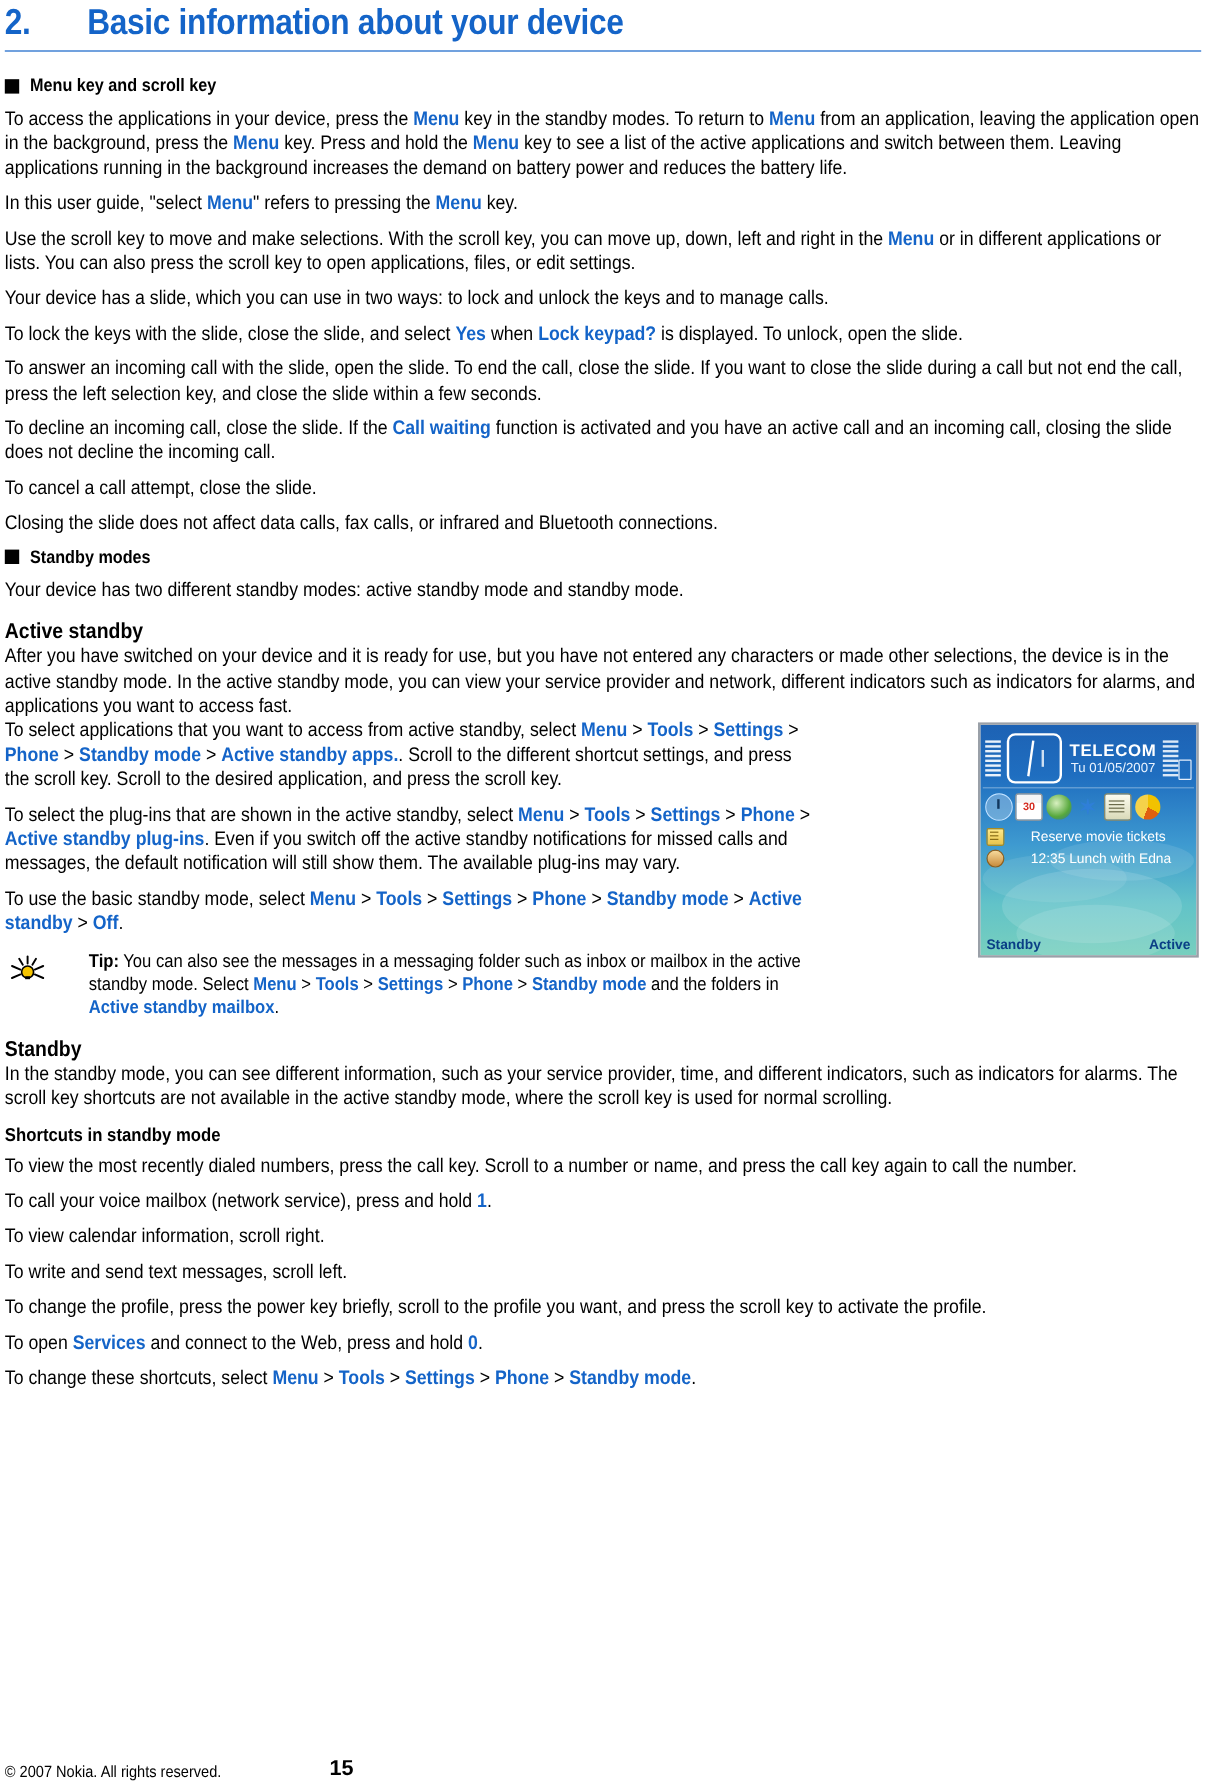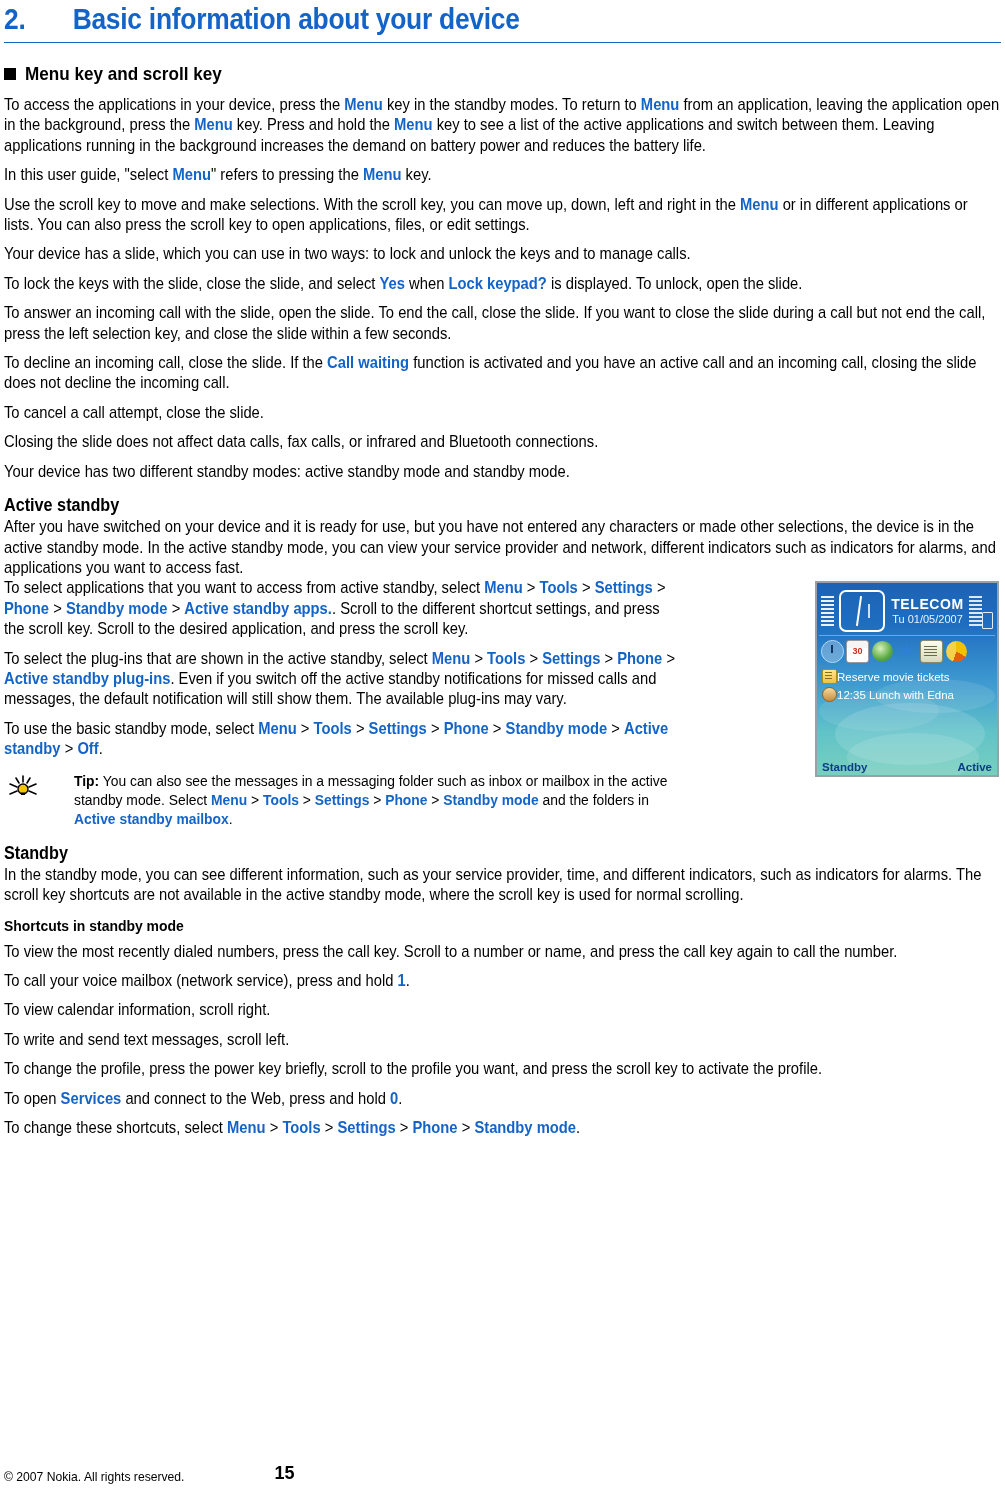--- a/index.html
+++ b/index.html
@@ -47,21 +47,21 @@
     border-top: 1.5px solid #1464c8;
     margin: 6px 0 20px 0;
     height: 0;
   }
 
   
   .section-head {
     display: flex;
     align-items: center;
     margin: 0 0 9px 0;
-    font-size: 19px;
+    font-size: 15px;
     font-weight: bold;
     color: #000;
   }
   .sq-bullet {
     display: inline-block;
     width: 12px;
     height: 12px;
     background: #000;
     margin-right: 9px;
     flex: 0 0 12px;
@@ -250,21 +250,21 @@
   .ic-notes:after {
     content:""; position:absolute; left:3px; top:5px; width:13px; height:1px;
     background:#6a6a4a; box-shadow:0 3px 0 #6a6a4a, 0 6px 0 #6a6a4a, 0 9px 0 #6a6a4a;
   }
   .ic-pie    { background: conic-gradient(#f2c200 0deg 120deg, #e06010 120deg 200deg, #f5d24a 200deg 360deg); border-radius:50%; }
 
   .ph-list { padding: 2px 5px 0 5px; position: relative; }
   .ph-item {
     display: flex;
     align-items: center;
-    gap: 0;
+    gap: 22px;
     color: #ffffff;
     font-size: 11.5px;
     margin-bottom: 3px;
     white-space: nowrap;
   }
   .mini {
     width: 13px; height: 13px; flex: 0 0 13px; position: relative; border-radius: 2px;
   }
   .mini.note { background: linear-gradient(180deg,#ffe98a 0%, #e8c34a 100%); border:1px solid #a98b22; }
   .mini.note:after { content:""; position:absolute; left:2px; top:2px; width:7px; height:1px; background:#8a6e18; box-shadow:0 3px 0 #8a6e18, 0 6px 0 #8a6e18; }
@@ -342,20 +342,24 @@
   <p class="body">In this user guide, "select <span class="ui">Menu</span>" refers to pressing the <span class="ui">Menu</span> key.</p>
   <p class="body">Use the scroll key to move and make selections. With the scroll key, you can move up, down, left and right in the <span class="ui">Menu</span> or in different applications or lists. You can also press the scroll key to open applications, files, or edit settings.</p>
 
   <p class="body">Your device has a slide, which you can use in two ways: to lock and unlock the keys and to manage calls.</p>
   <p class="body">To lock the keys with the slide, close the slide, and select <span class="ui">Yes</span> when <span class="ui">Lock keypad?</span> is displayed. To unlock, open the slide.</p>
   <p class="body">To answer an incoming call with the slide, open the slide. To end the call, close the slide. If you want to close the slide during a call but not end the call, press the left selection key, and close the slide within a few seconds.</p>
   <p class="body">To decline an incoming call, close the slide. If the <span class="ui">Call waiting</span> function is activated and you have an active call and an incoming call, closing the slide does not decline the incoming call.</p>
   <p class="body">To cancel a call attempt, close the slide.</p>
   <p class="body">Closing the slide does not affect data calls, fax calls, or infrared and Bluetooth connections.</p>
 
+  <div class="section-head">
+    <span class="sq-bullet"></span>
+    <span class="htext">Standby modes</span>
+  </div>
   <p class="body">Your device has two different standby modes: active standby mode and standby mode.</p>
 
   <div class="subhead">Active standby</div>
   <p class="body tight">After you have switched on your device and it is ready for use, but you have not entered any characters or made other selections, the device is in the active standby mode. In the active standby mode, you can view your service provider and network, different indicators such as indicators for alarms, and applications you want to access fast.</p>
 
   <div class="phone-figure">
     <div class="phone-shell">
       <div class="screen-ovals">
         <div class="oval o2"></div>
         <div class="oval o3"></div>

